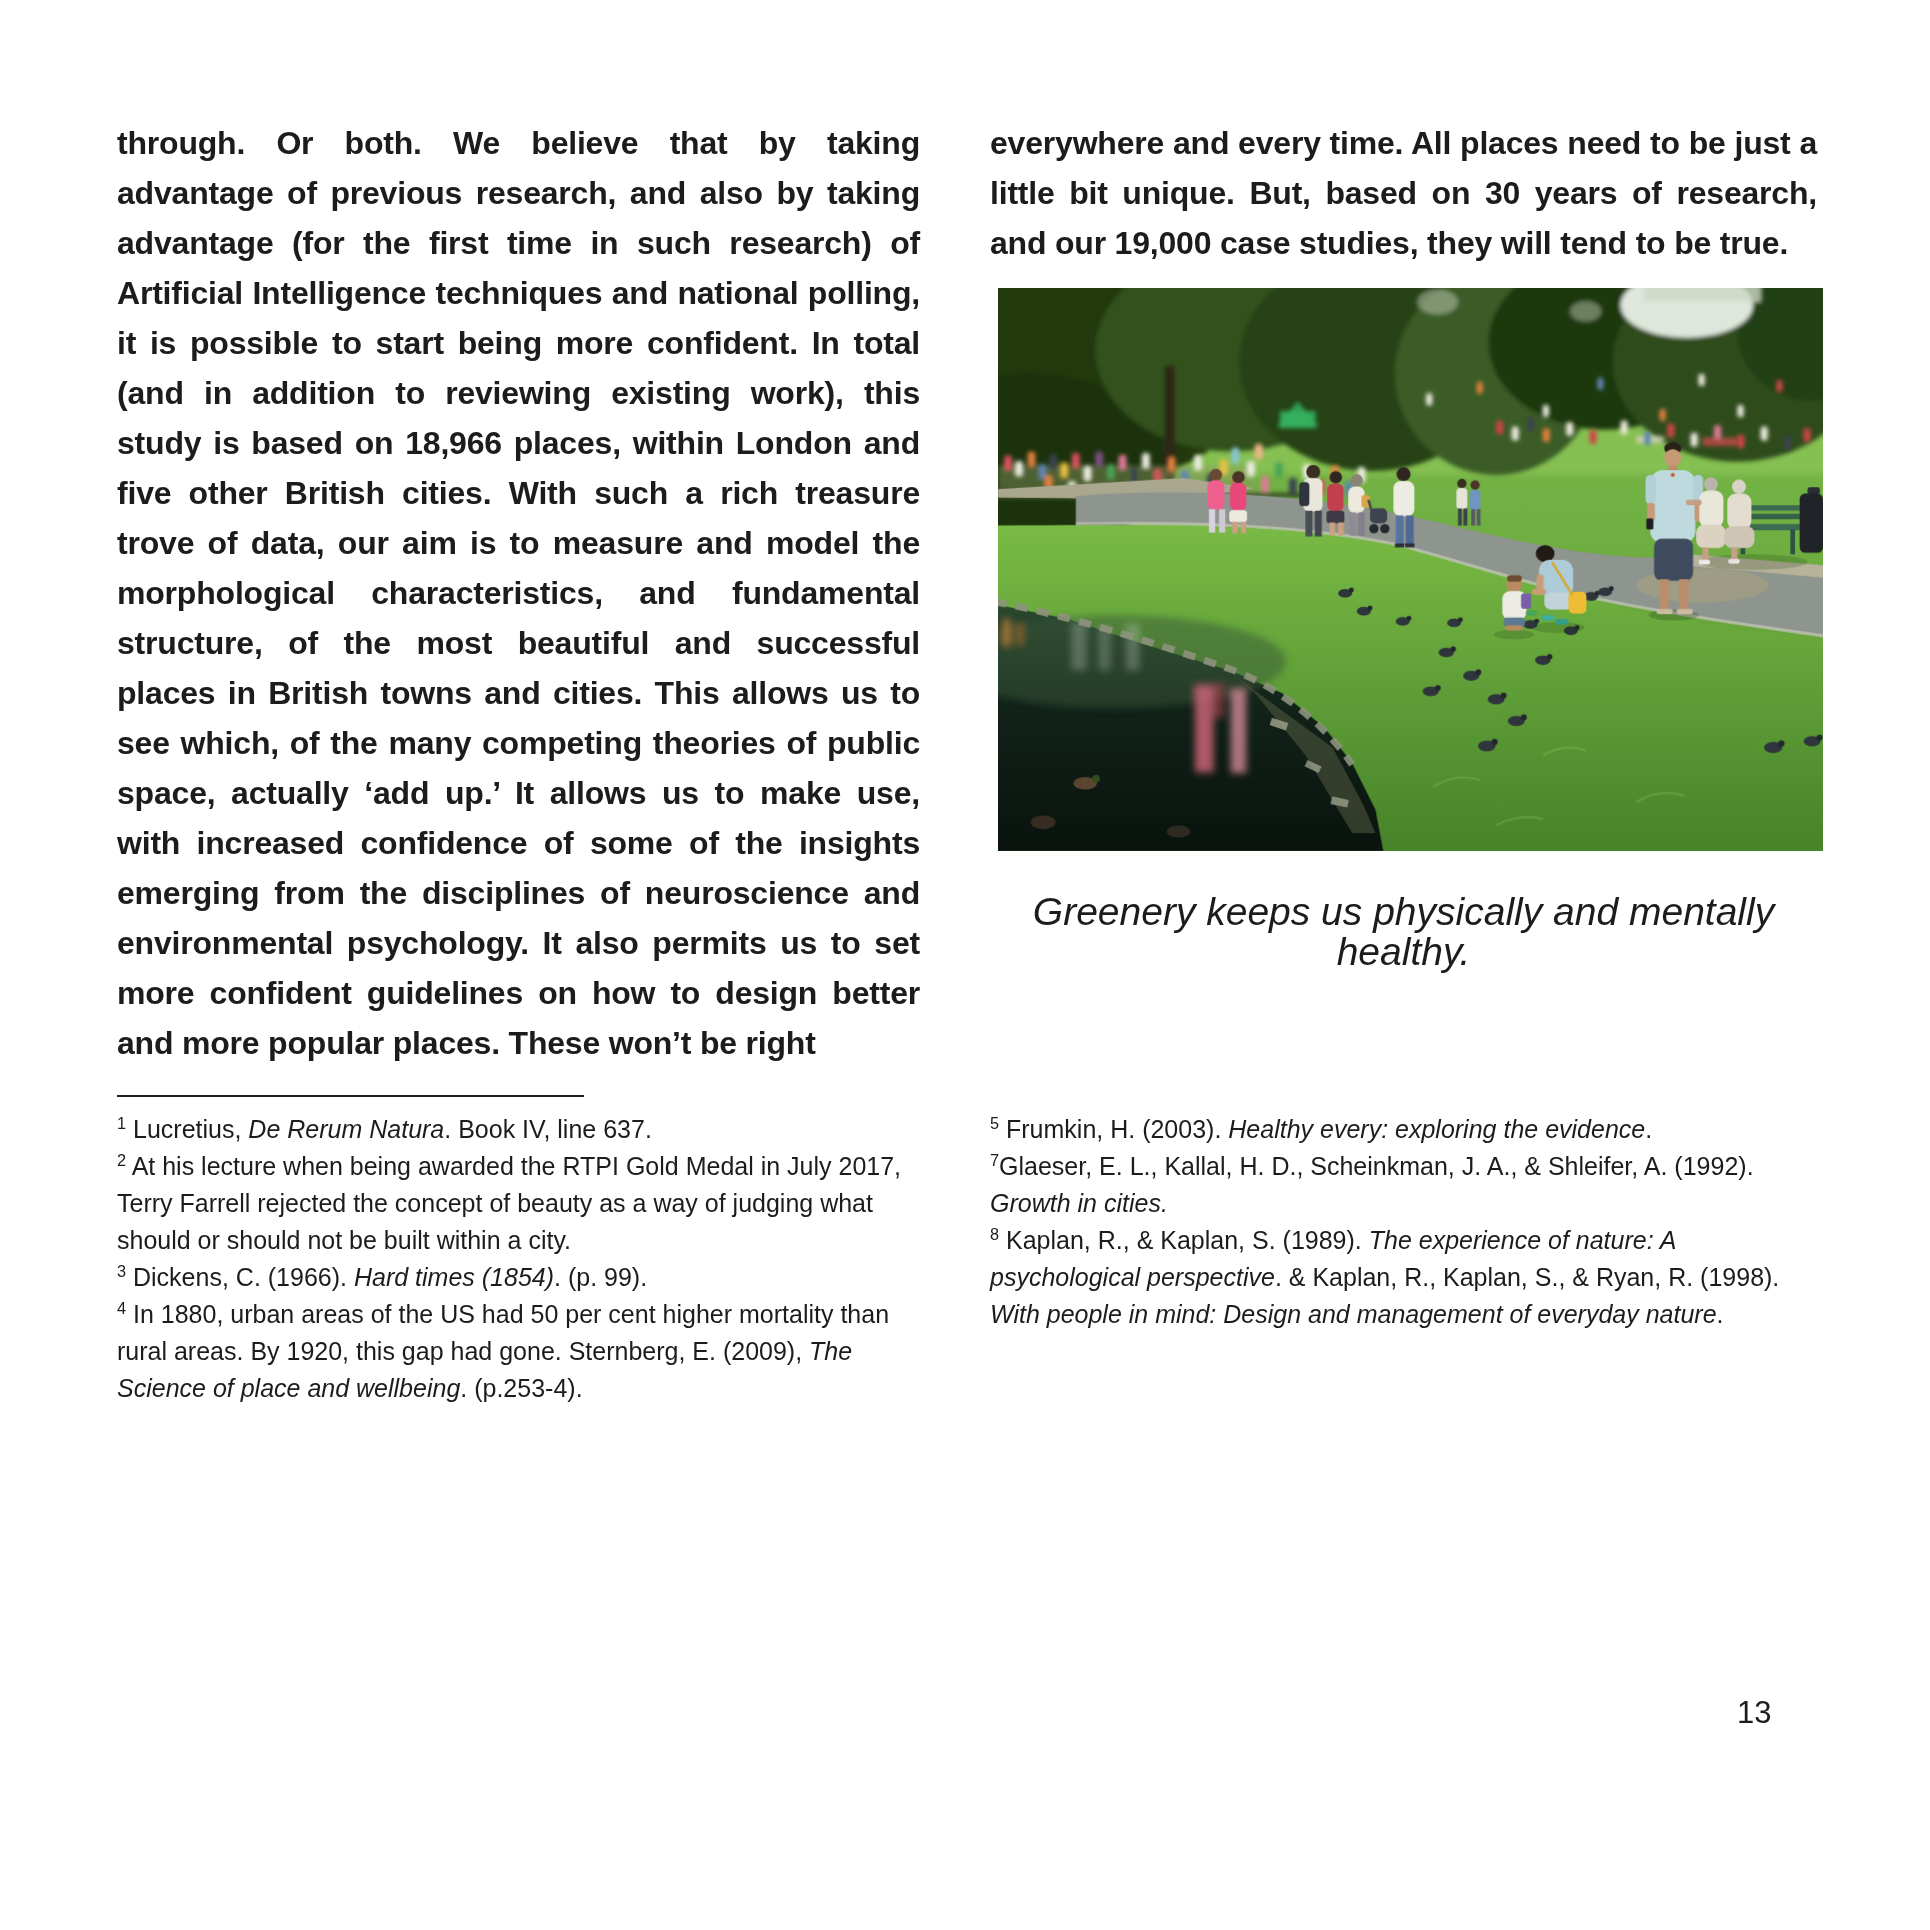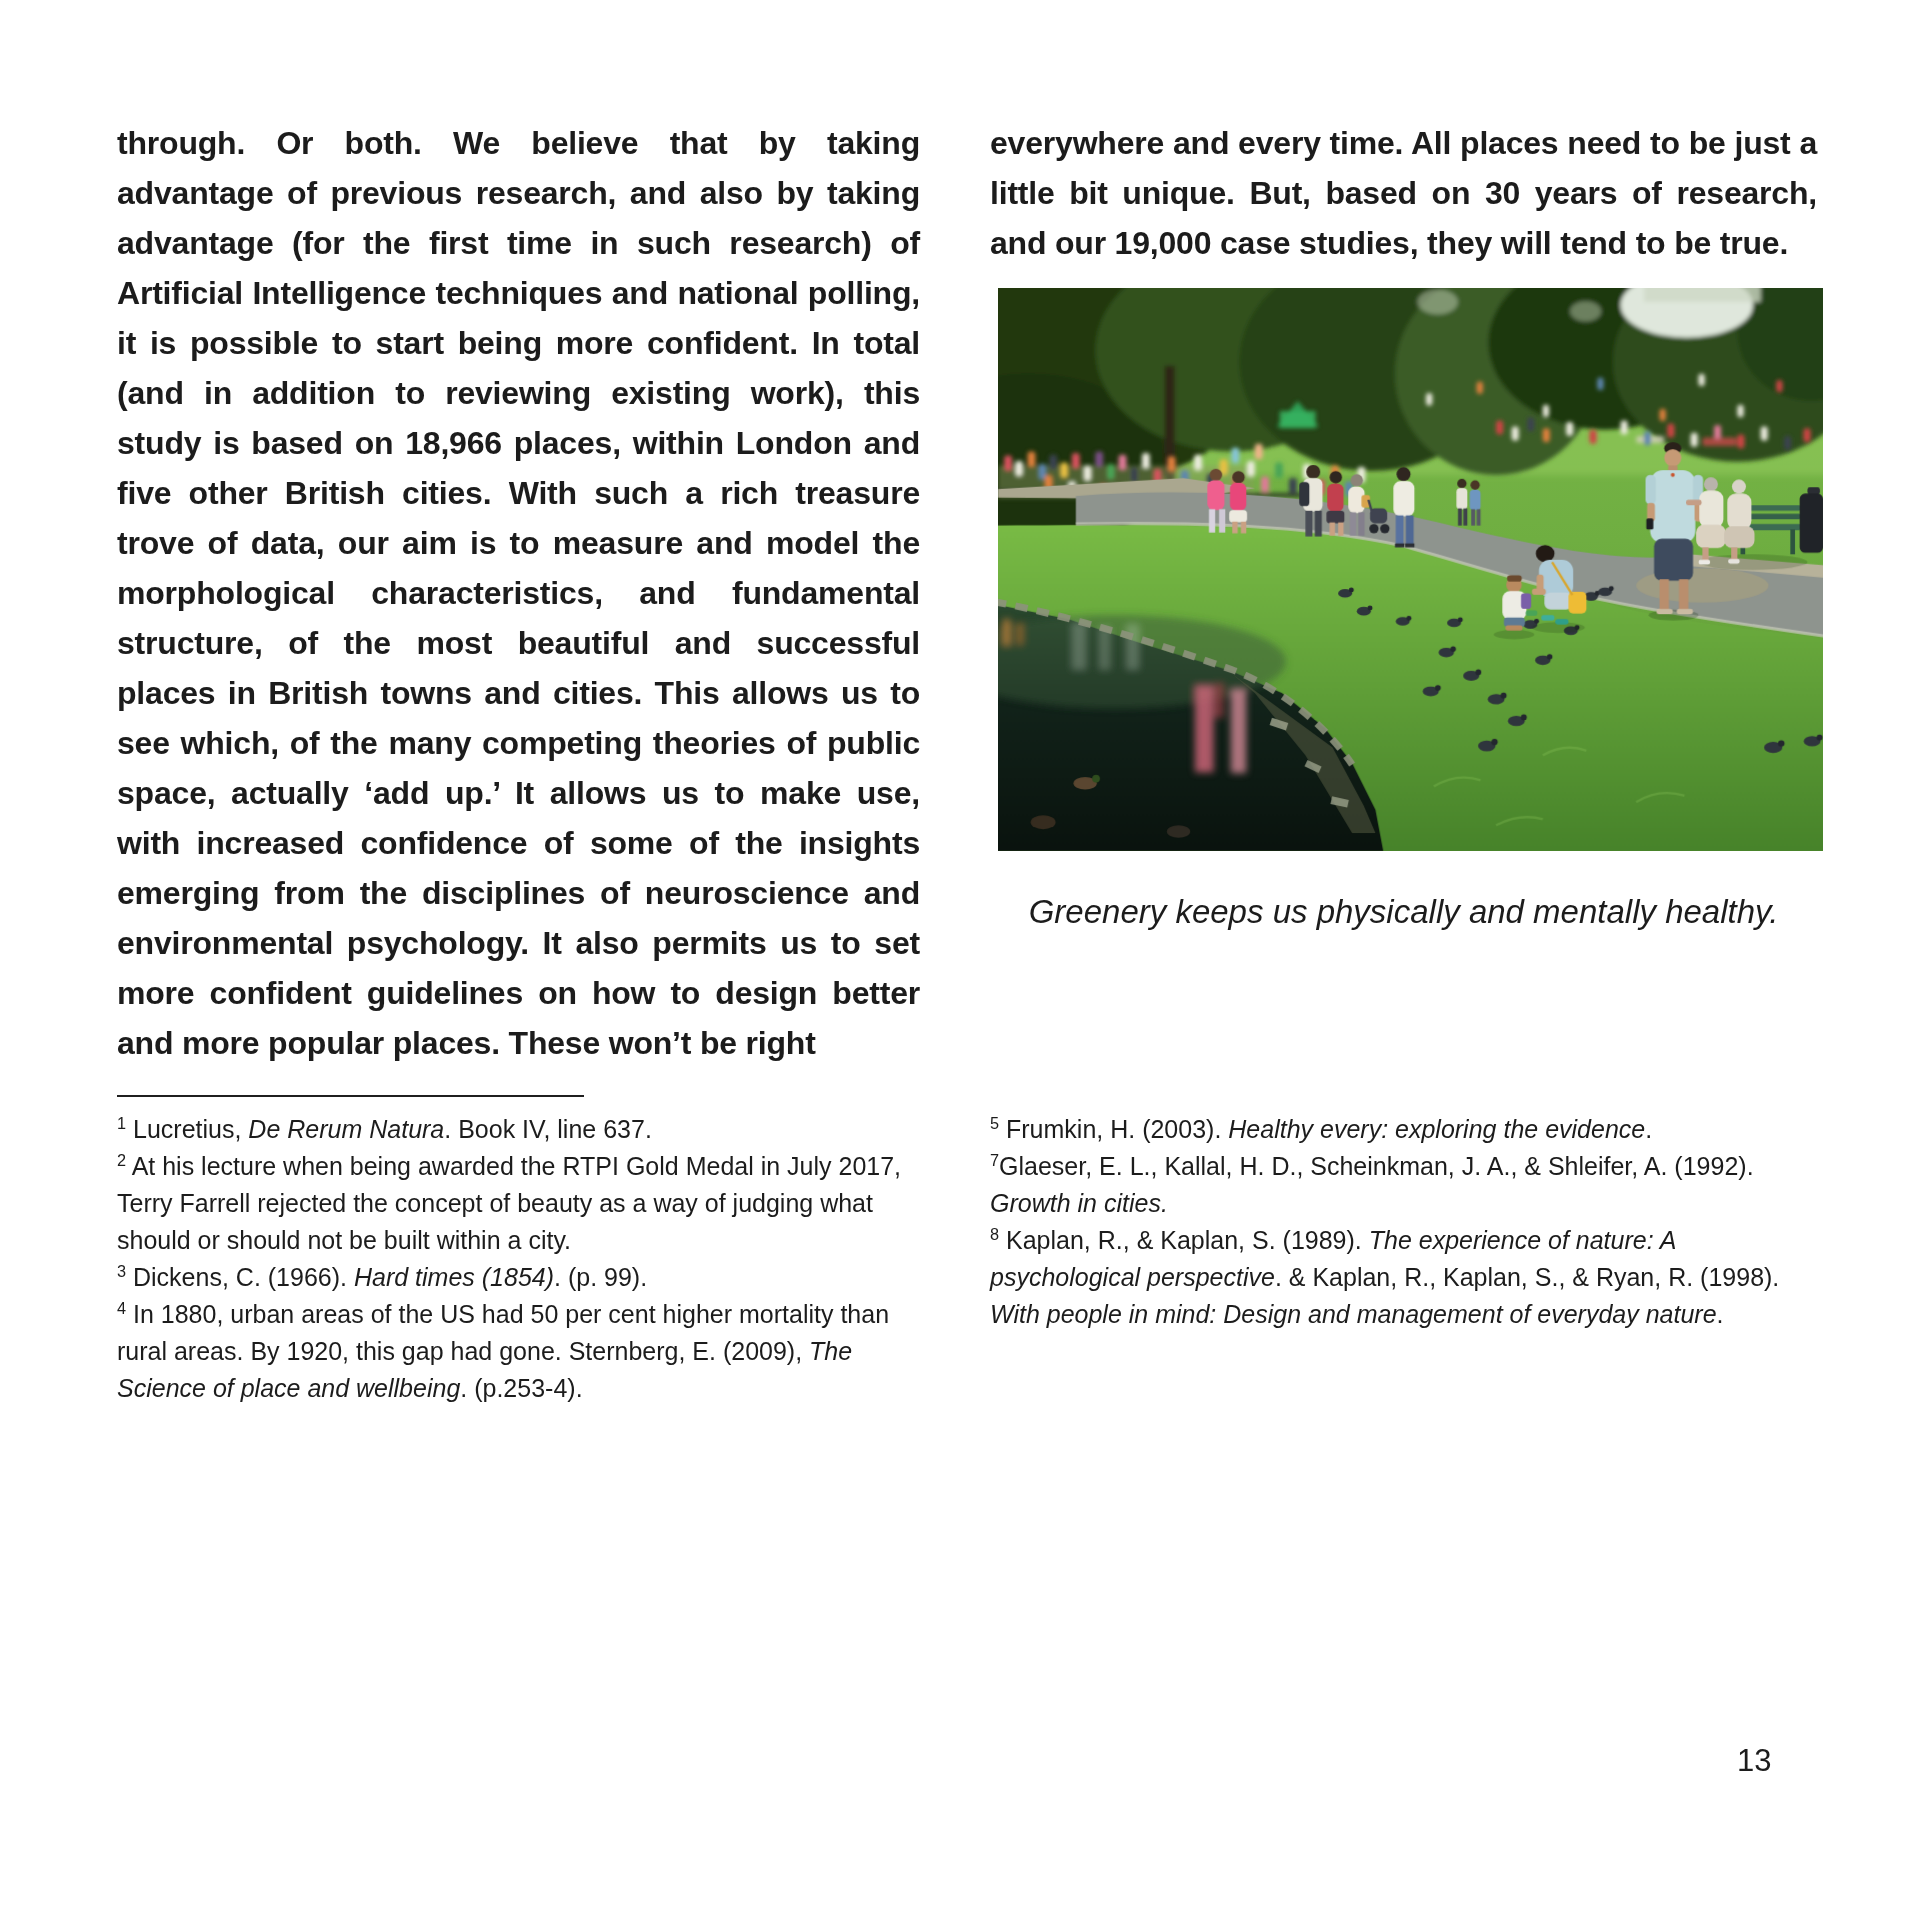--- a/index.html
+++ b/index.html
@@ -4,29 +4,29 @@
 <style>
   html,body{margin:0;padding:0;background:#ffffff;}
   .page{position:relative;width:1930px;height:1930px;background:#ffffff;overflow:hidden;
         font-family:"Liberation Sans",sans-serif;color:var(--text-color,#1c1c1c);}
   .col{position:absolute;text-align:justify;font-size:32px;line-height:50px;letter-spacing:-0.2px;font-weight:bold;}
   .col-left{left:117px;top:118px;width:803px;}
   .col-right{left:990px;top:118px;width:827px;}
   .photo{position:absolute;left:998px;top:288px;width:825px;height:563px;overflow:hidden;background:#4e8c2a;}
   .photo svg{display:block;}
   .caption{position:absolute;left:990px;top:892px;width:827px;text-align:center;
-           font-style:italic;font-size:33px;line-height:40px;}
+           font-style:italic;font-size:39px;line-height:40px;}
   .fn{position:absolute;font-size:25px;line-height:37px;}
   .fn p{margin:0;}
   .fn sup{font-size:16.3px;vertical-align:super;line-height:0;}
   .fn i{font-style:italic;text-align:right;}
   .fn-left{left:117px;top:1095px;width:803px;}
   .fn-left .fn-rule{width:467px;border-top:2.3px solid #1f1f1f;margin-bottom:14px;}
   .fn-right{left:990px;top:1111px;width:830px;}
-  .page-number{position:absolute;top:1695px;left:1737px;font-size:31px;margin-top:48px;}
+  .page-number{position:absolute;top:1695px;left:1737px;font-size:31px;}
 </style>
 </head>
 <body>
 
 <div class="page">
 
   <div class="col col-left">through. Or both. We believe that by taking advantage of previous research, and also by taking advantage (for the first time in such research) of Artificial Intelligence techniques and national polling, it is possible to start being more confident. In total (and in addition to reviewing existing work), this study is based on 18,966 places, within London and five other British cities. With such a rich treasure trove of data, our aim is to measure and model the morphological characteristics, and fundamental structure, of the most beautiful and successful places in British towns and cities. This allows us to see which, of the many competing theories of public space, actually ‘add up.’ It allows us to make use, with increased confidence of some of the insights emerging from the disciplines of neuroscience and environmental psychology. It also permits us to set more confident guidelines on how to design better and more popular places. These won’t be right</div>
   <div class="col col-right">everywhere and every time. All places need to be just a little bit unique. But, based on 30 years of research, and our 19,000 case studies, they will tend to be true.</div>
 
   <figure class="photo" style="margin:0">

